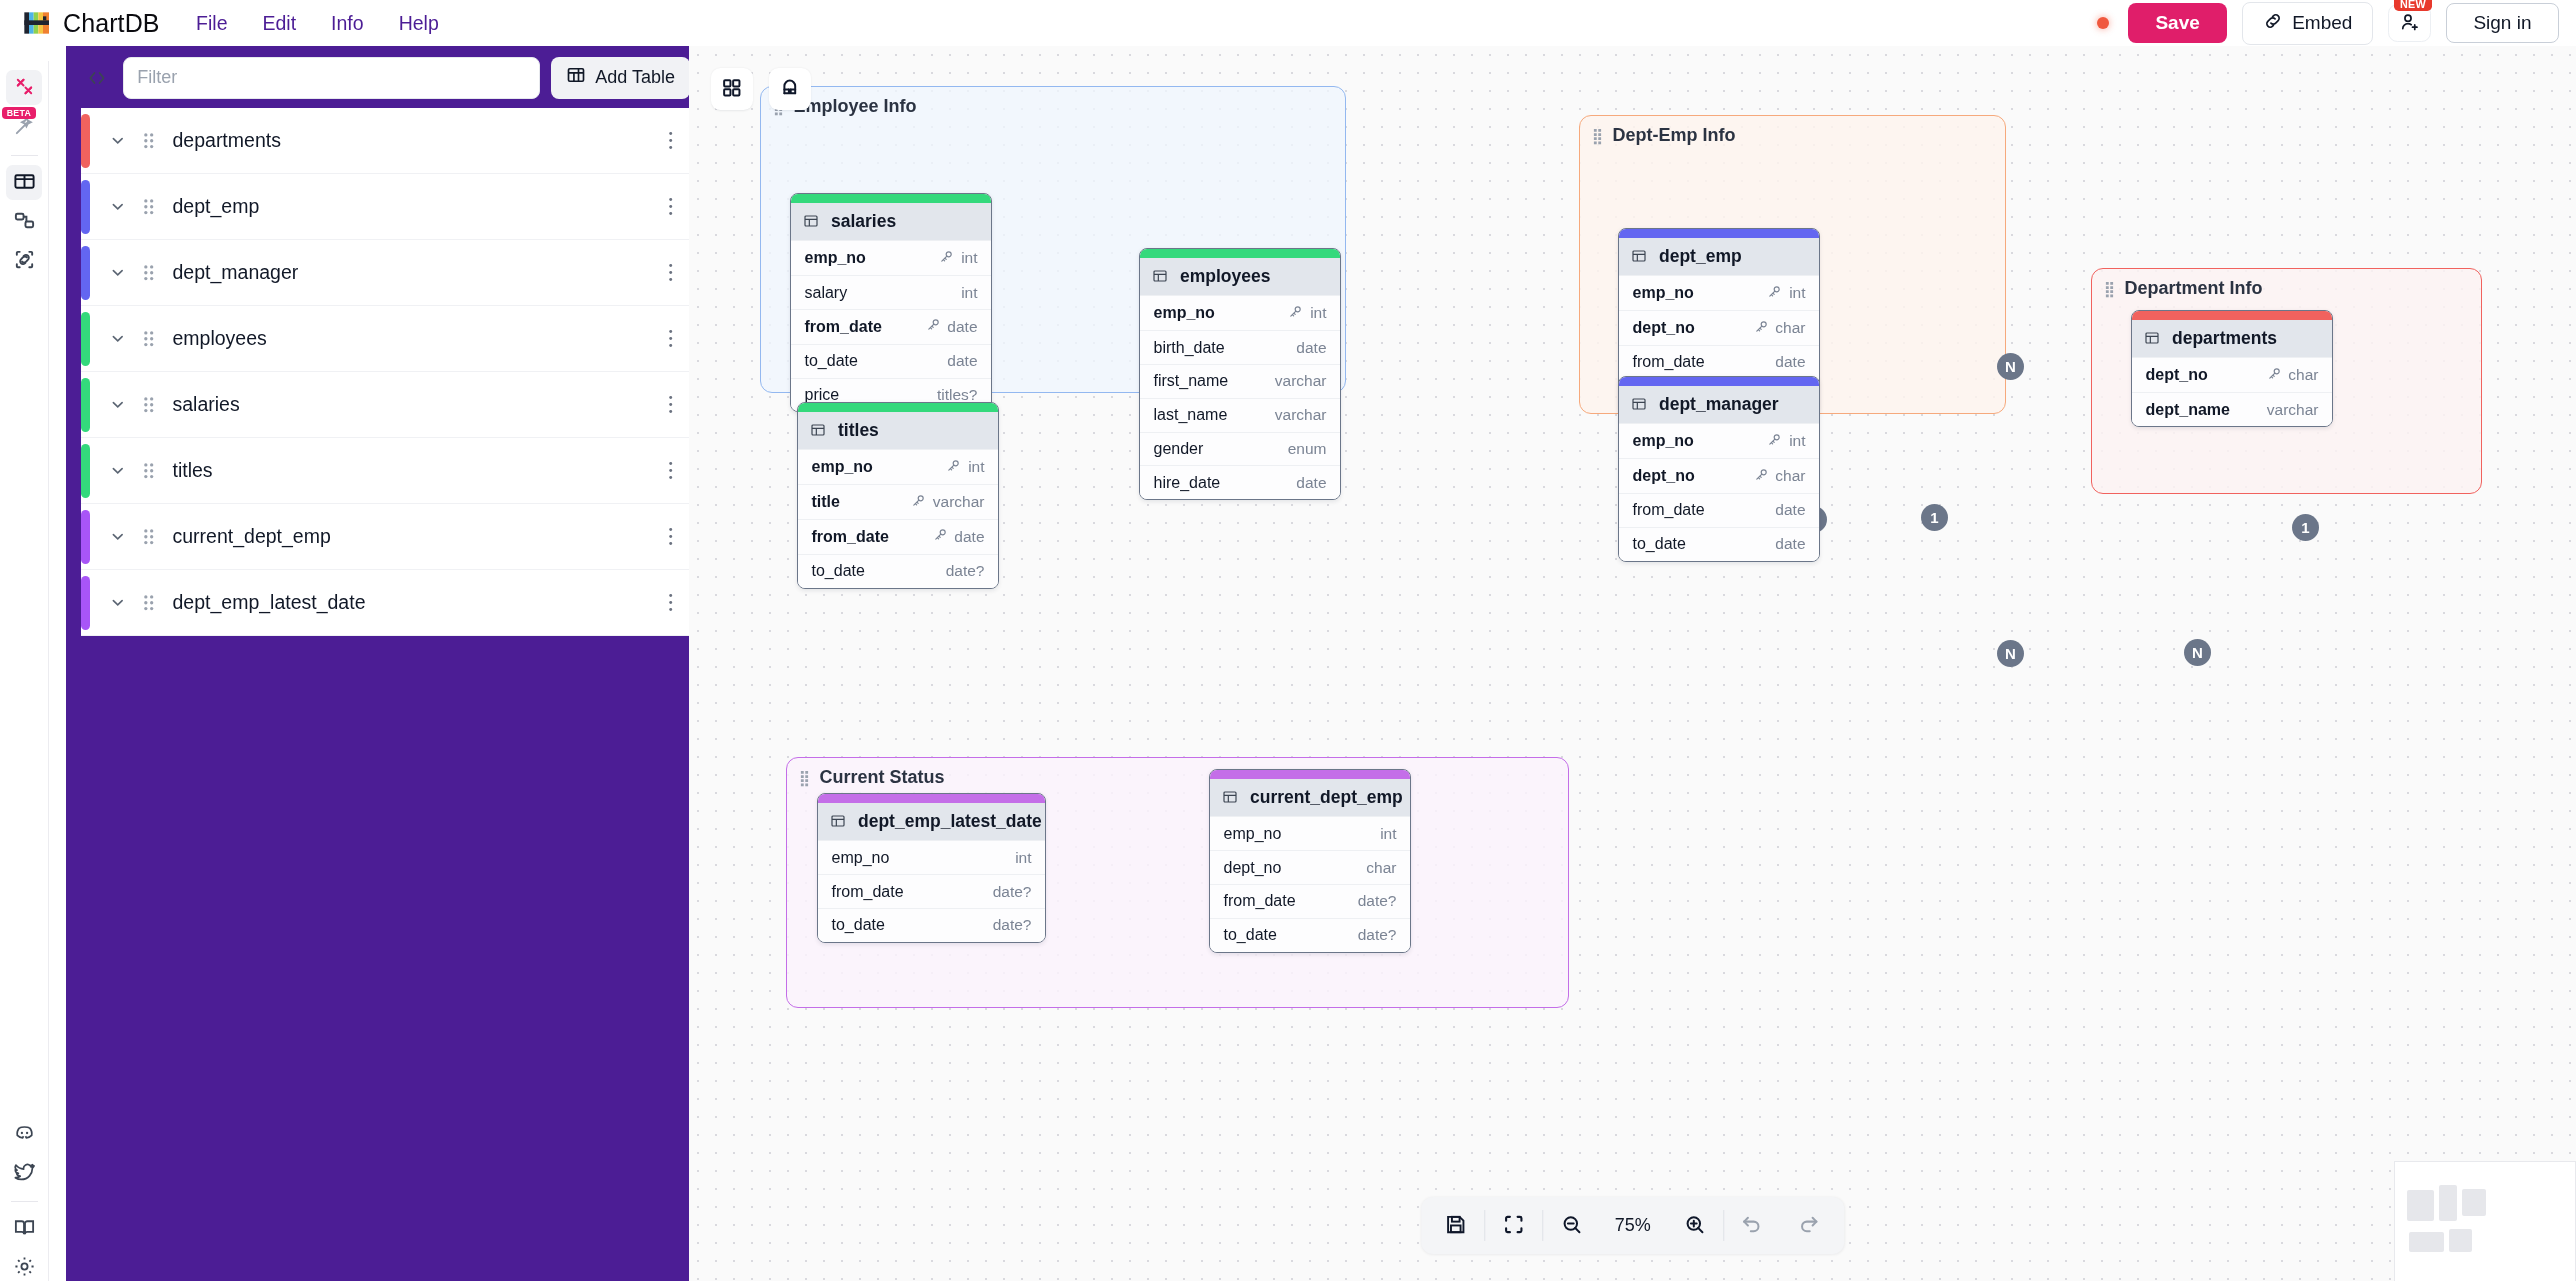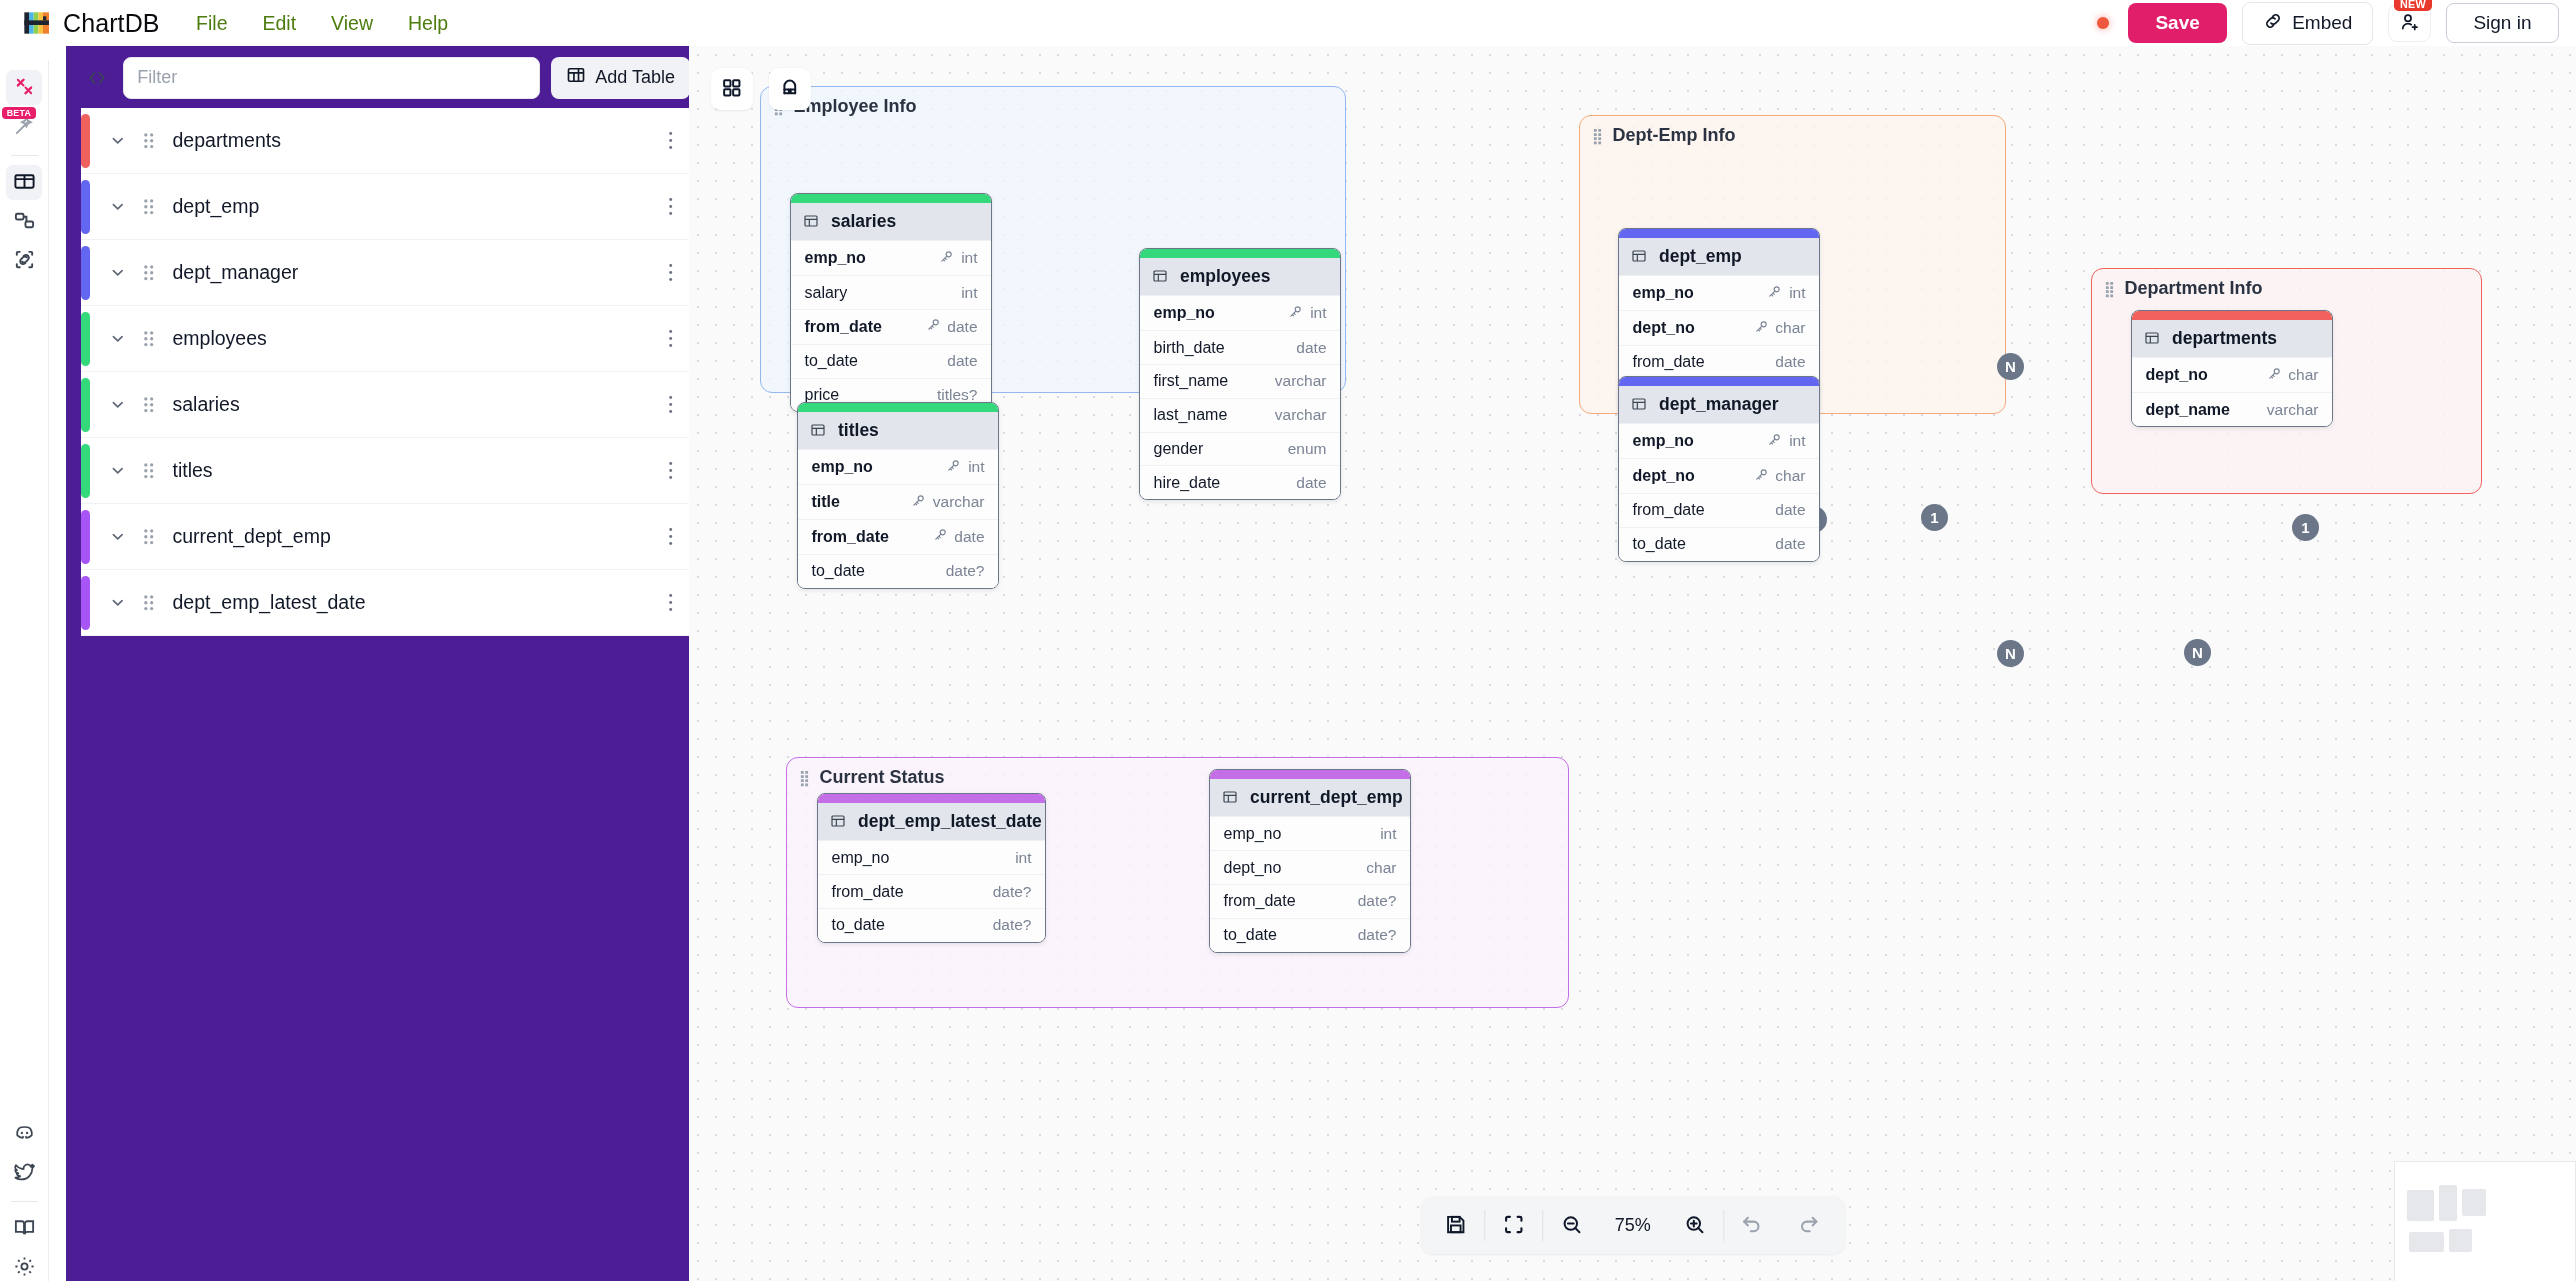--- a/index.html
+++ b/index.html
@@ -5,21 +5,21 @@
   * { box-sizing: border-box; margin:0; padding:0; }
   html,body { width:2576px; height:1282px; overflow:hidden;
     font-family:"Liberation Sans", sans-serif; background:#ffffff; color:#0f172a; }
 
   
   .topbar { position:absolute; left:0; top:0; width:2576px; height:46px;
     background:#fff; display:flex; align-items:center; }
   .brand { display:flex; align-items:center; gap:12px; padding-left:23px; }
   .logo { width:28px; height:24px; position:relative; display:block; }
   .menu { display:flex; align-items:center; gap:0px; margin-left:19px; }
-  .menu-item { font-size:19.5px; color:#4d7c0f; padding:5.4px 17.5px; border-radius:5.4px; cursor:default; }
+  .menu-item { font-size:19.5px; color:#4c1d95; padding:5.4px 17.5px; border-radius:5.4px; cursor:default; }
   .brand-name { font-size:25px; font-weight:400; color:#0b0b0f; letter-spacing:0.1px; }
 
   .center-title { position:absolute; left:50%; top:0; height:46px; transform:translateX(-50%);
     display:flex; align-items:center; gap:15px; }
   .mysql-logo { width:35px; height:31px; position:relative; }
   .db-name { font-size:21px; font-weight:700; color:#111827; }
   .vsep { width:1.3px; height:24px; background:#e2e5ea; }
   .badge-playground { background:#fde9b0; color:#92590c; font-weight:700; font-size:17px;
     padding:5.4px 15px; border-radius:6px; }
 
@@ -128,21 +128,21 @@
         <rect x="30" y="2" width="9" height="32" fill="#f08030"></rect>
         <rect x="2" y="14" width="37" height="7" fill="#1f2430"></rect>
         <rect x="30" y="8" width="5" height="6" fill="#1f2430"></rect>
       </svg>
     </span>
     <span class="brand-name">ChartDB</span>
   </div>
   <div class="menu">
     <div class="menu-item">File</div>
     <div class="menu-item">Edit</div>
-    <div class="menu-item">View</div>
+    <div class="menu-item">Info</div>
     <div class="menu-item">Help</div>
   </div>
 
 
   <div class="top-right">
     <span class="dot-unsaved"></span>
     <button class="btn-save">Save</button>
     <button class="btn-embed">
       <span>
         <svg width="20" height="20" viewBox="0 0 24 24" fill="none" stroke="#111827" stroke-width="2" stroke-linecap="round">

